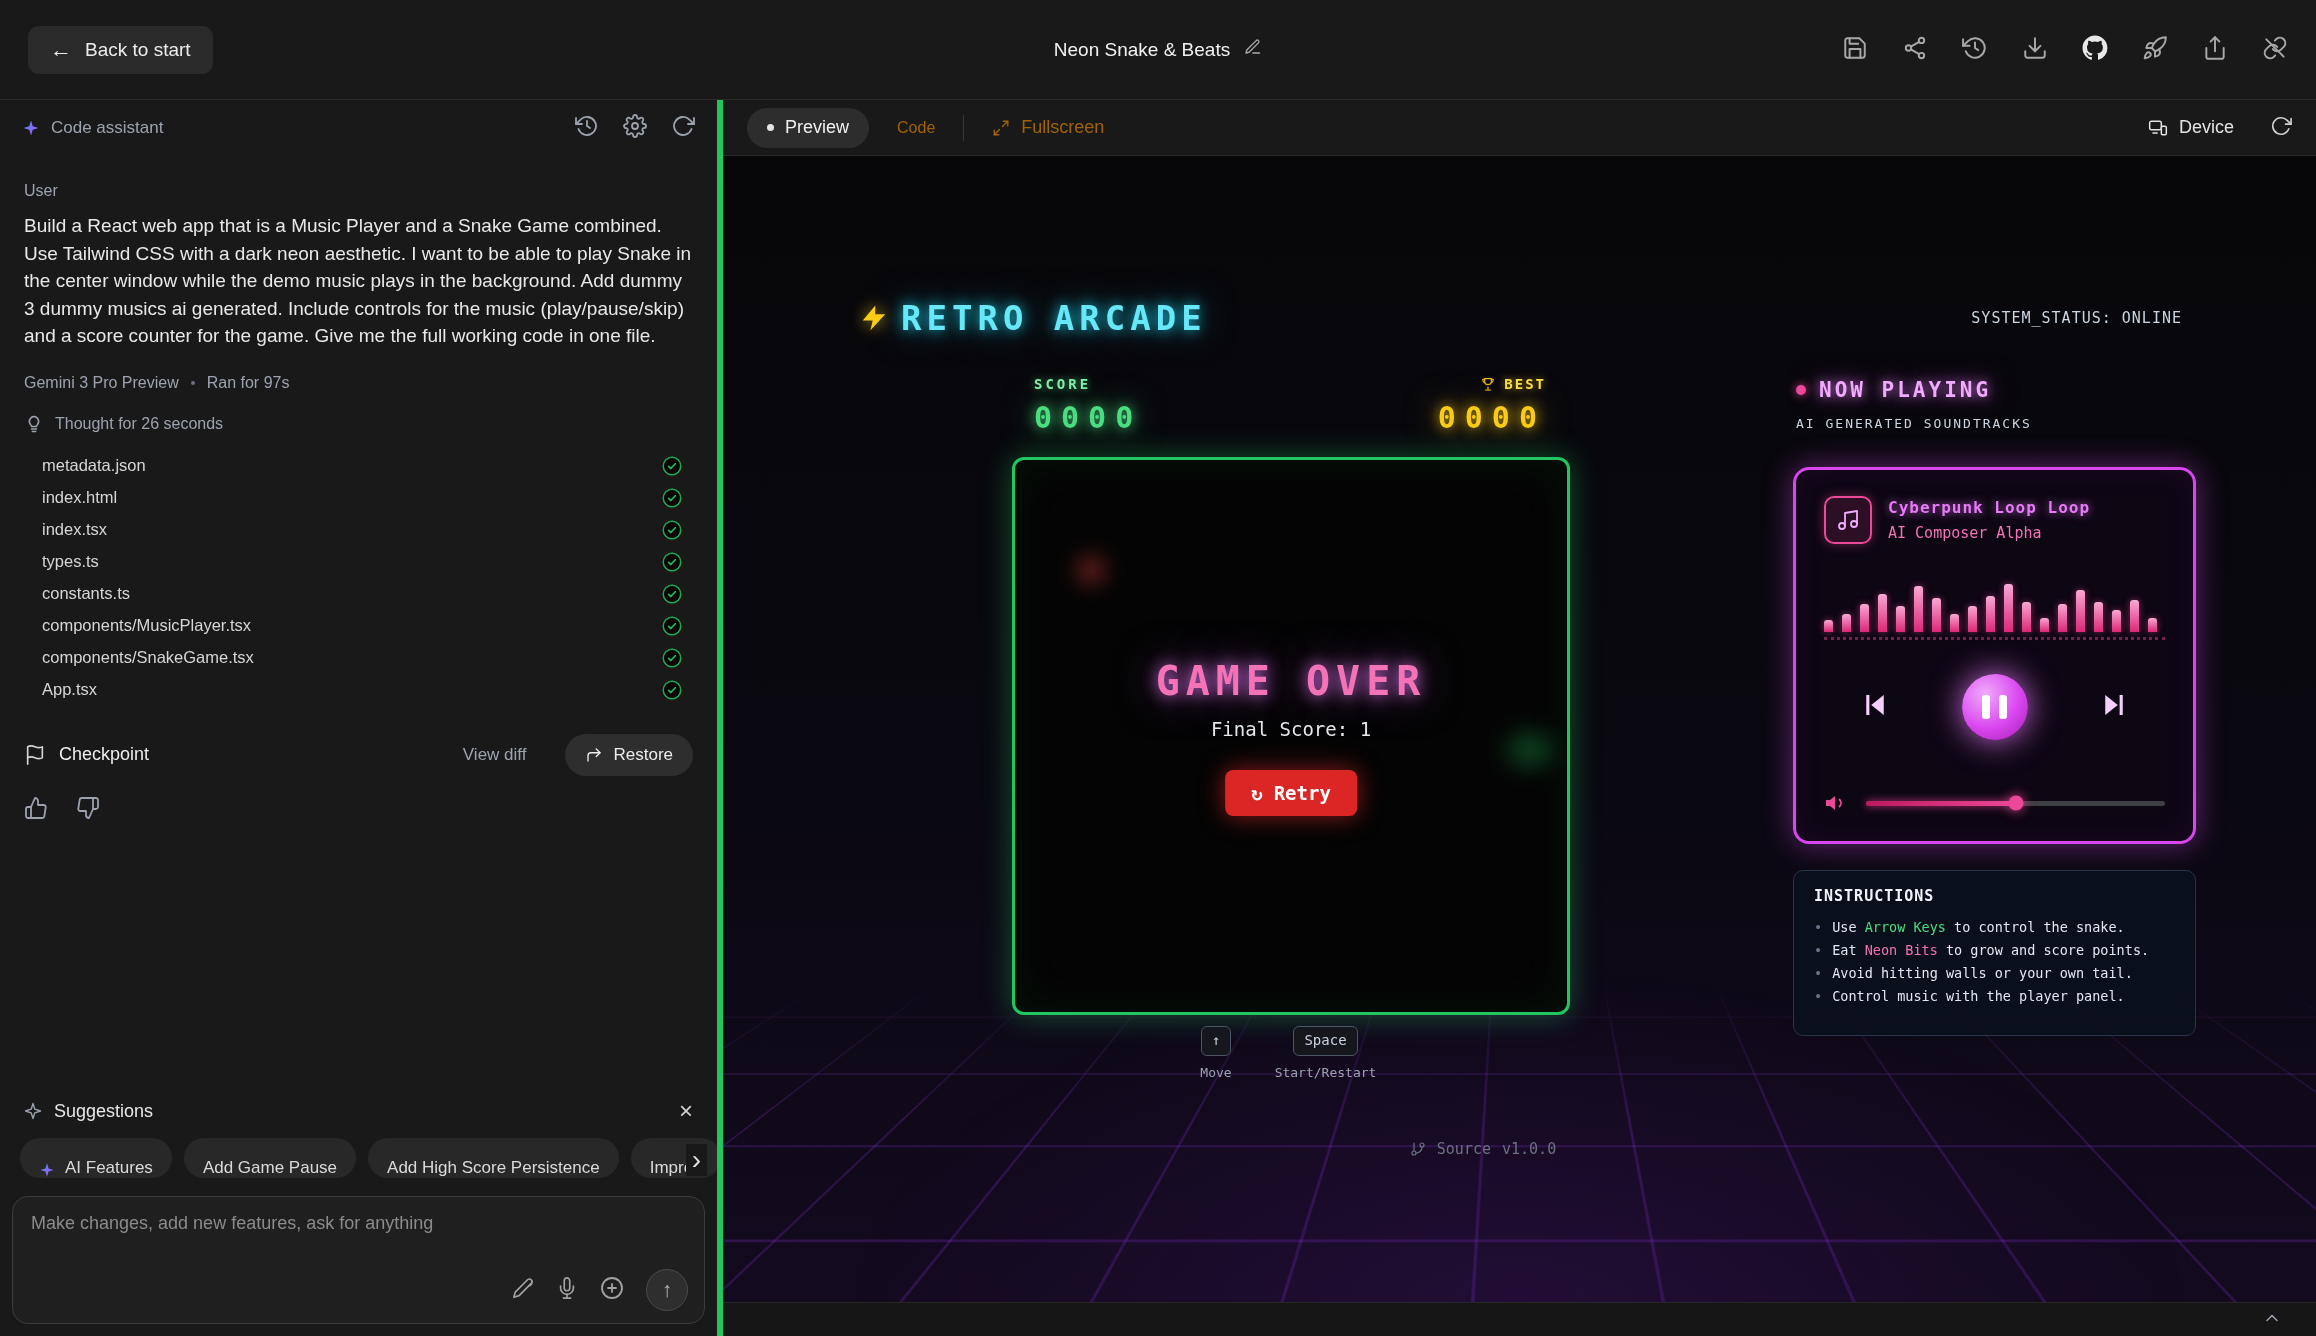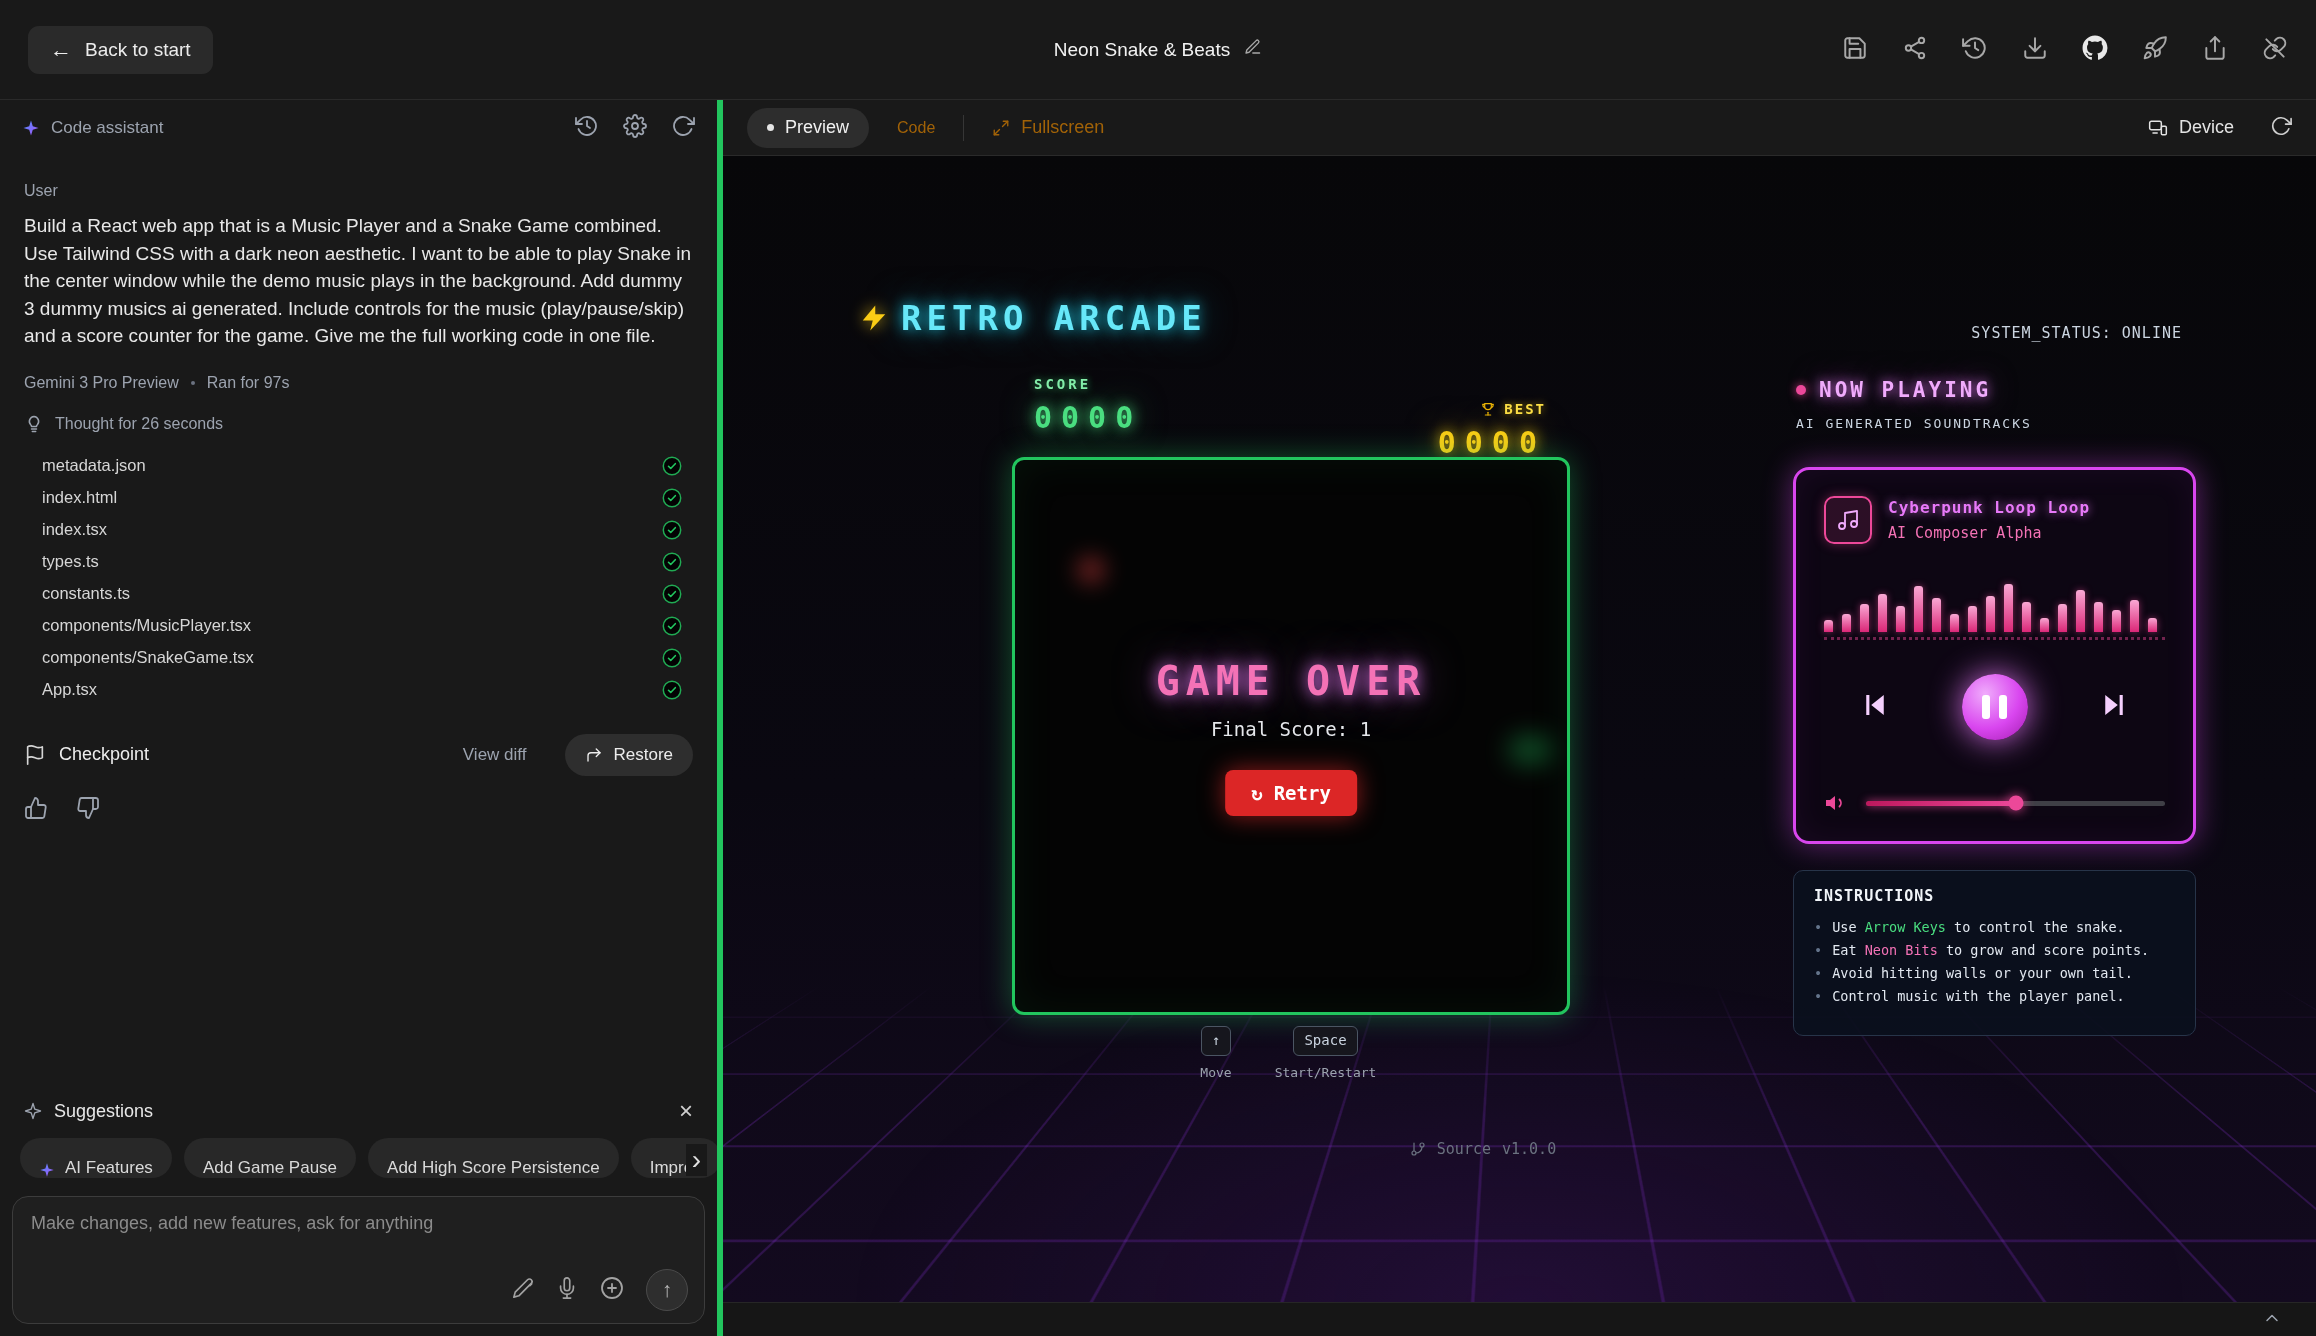--- a/index.html
+++ b/index.html
@@ -96,31 +96,31 @@
   .haze { position:absolute; left:0; right:0; bottom:0; height:430px;
     background:radial-gradient(60% 110% at 50% 100%, rgba(88,28,135,.22), transparent 70%); }
 
   .px { font-family:"DejaVu Sans Mono", monospace; font-weight:bold; }
   .abs { position:absolute; }
 
   .retro-title { left:136px; top:142px; display:flex; align-items:center; gap:12px;
     font-size:34px; letter-spacing:5px; color:#67e8f9;
     text-shadow:0 0 14px rgba(34,211,238,.95), 0 0 36px rgba(34,211,238,.5); }
   .bolt { filter:drop-shadow(0 0 8px rgba(250,204,21,.8)); }
-  .system-status { right:134px; top:168px; font-size:15px; letter-spacing:1px; color:#cbd5e1; }
+  .system-status { right:134px; top:153px; font-size:15px; letter-spacing:1px; color:#cbd5e1; }
 
   .score-group { left:311px; top:220px; }
   .score-label { font-size:14px; letter-spacing:3px; color:#86efac; margin-bottom:8px;
     text-shadow:0 0 8px rgba(74,222,128,.8); }
   .score-value { font-size:30px; letter-spacing:9px; color:#4ade80;
     text-shadow:0 0 14px rgba(74,222,128,.95), 0 0 34px rgba(74,222,128,.55); }
   .best-group { right:770px; top:220px; text-align:right; }
   .best-label { display:flex; justify-content:flex-end; align-items:center; gap:8px;
     font-size:14px; letter-spacing:2px; color:#fde047; margin-bottom:8px;
-    text-shadow:0 0 8px rgba(250,204,21,.7);margin-top:25px; }
+    text-shadow:0 0 8px rgba(250,204,21,.7); }
   .best-value { font-size:30px; letter-spacing:9px; color:#facc15;
     text-shadow:0 0 14px rgba(250,204,21,.9), 0 0 34px rgba(250,204,21,.5); }
 
   .board { left:289px; top:301px; width:558px; height:558px; background:#040404;
     border:3px solid #22c55e; border-radius:12px;
     box-shadow:0 0 30px rgba(34,197,94,.4), inset 0 0 44px rgba(34,197,94,.08); }
   .blob-red { position:absolute; left:62px; top:96px; width:28px; height:28px;
     background:#ef4444; border-radius:50%; filter:blur(11px); opacity:.45; }
   .blob-green { position:absolute; left:494px; top:276px; width:42px; height:28px;
     background:#22c55e; border-radius:40%; filter:blur(13px); opacity:.4; }

